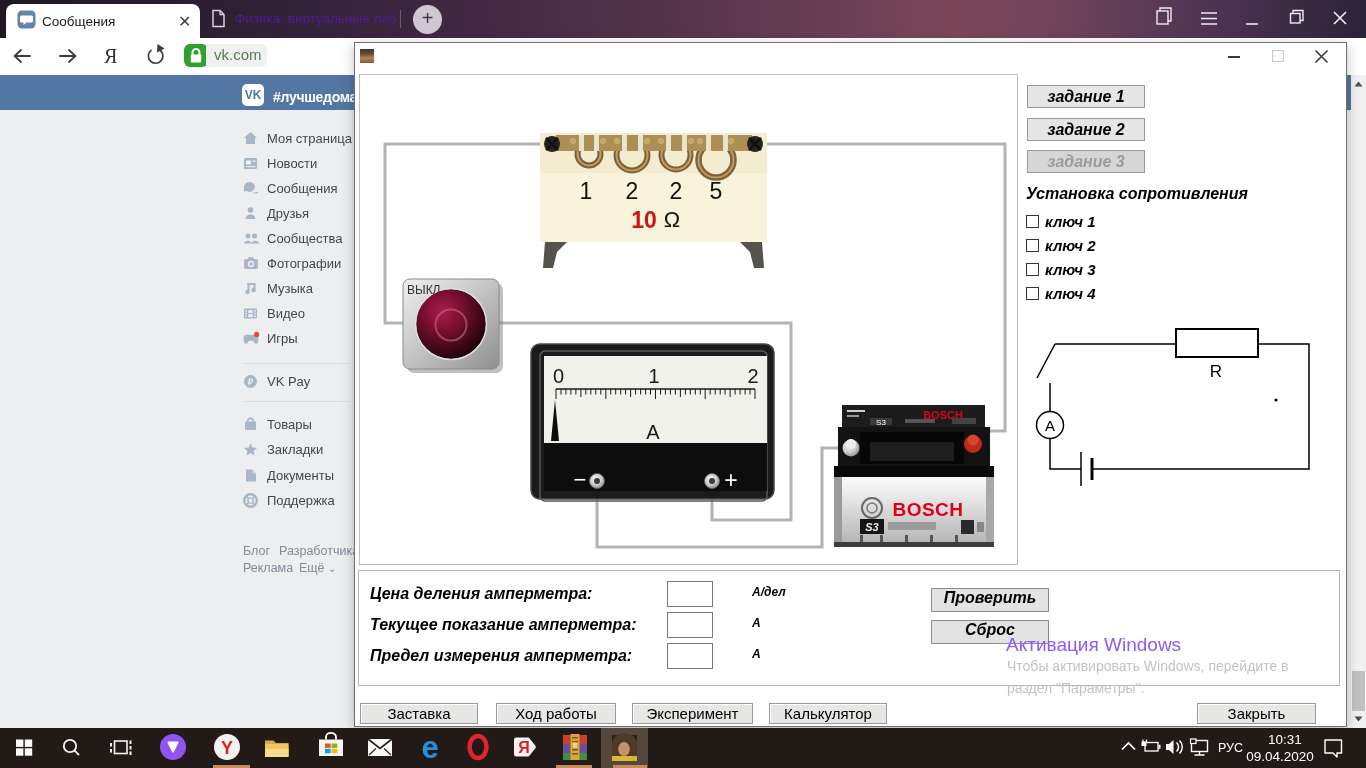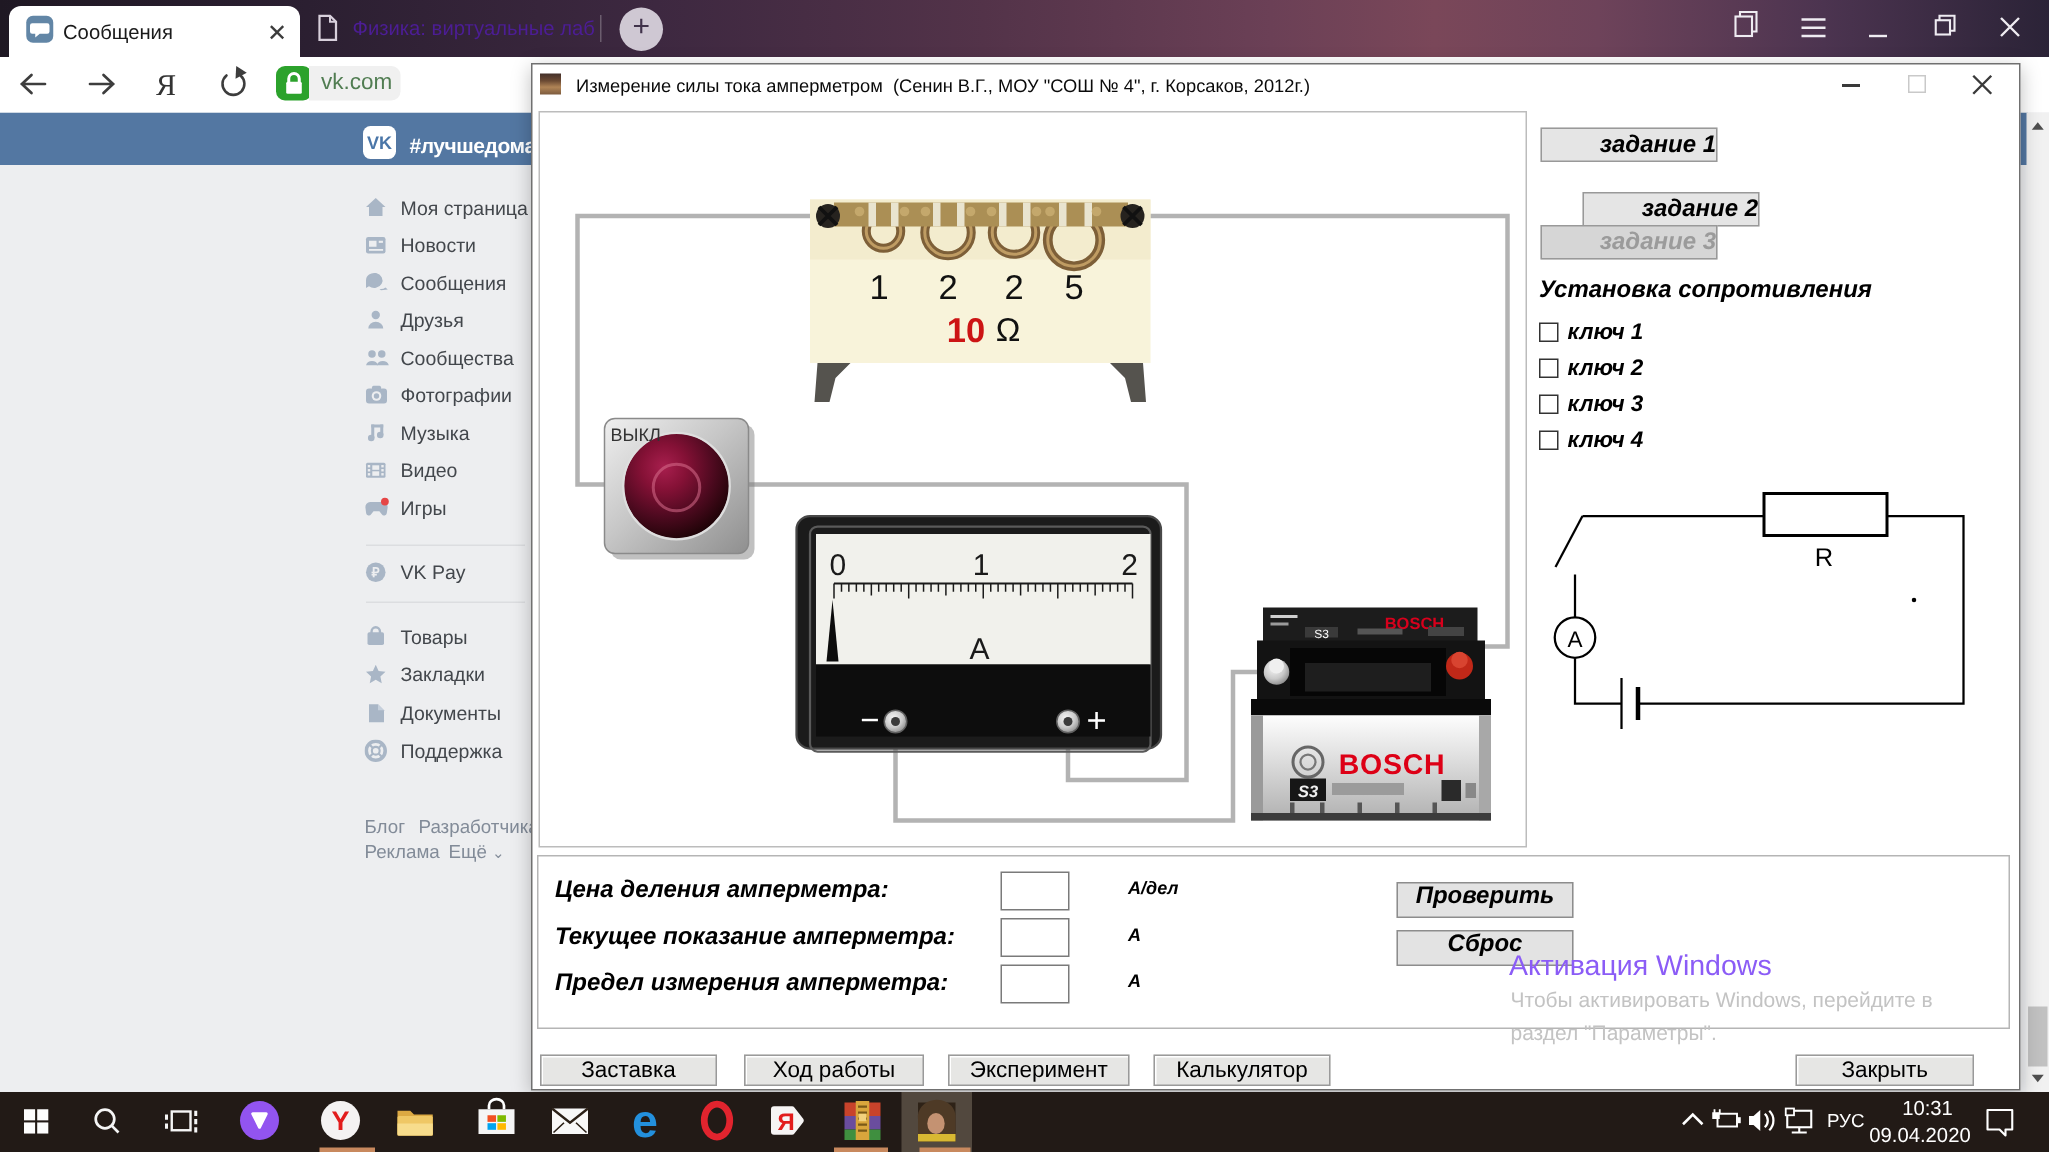--- a/index.html
+++ b/index.html
@@ -38,21 +38,21 @@
 #appwin { position:absolute; left:354px; top:42px; width:993px; height:685px; background:#ffffff; border:1px solid #707070; box-shadow:0 3px 12px rgba(0,0,0,0.25); }
 #apptitle { position:absolute; left:384px; top:50px; font-size:12.2px; color:#0a0a0a; }
 #appicon { position:absolute; left:360px; top:49px; width:14px; height:14px; background:linear-gradient(180deg,#43302a 0%,#6b4a33 35%,#b08456 65%,#7d5b3e 100%); }
 #expbox { position:absolute; left:359px; top:74px; width:659px; height:491px; border:1px solid #bcbcbc; }
 #fieldbox { position:absolute; left:358px; top:570px; width:982px; height:116px; border:1px solid #b5b5b5; }
 .flabel { position:absolute; font-style:italic; font-weight:bold; font-size:16px; color:#000; }
 .finput { position:absolute; left:667px; width:46px; height:26px; background:#fff; border:1px solid #7a7a7a; }
 .funit { position:absolute; left:752px; font-style:italic; font-weight:bold; font-size:12px; color:#000; }
 .gbtn { position:absolute; background:#e3e3e3; border:1px solid #8d8d8d; text-align:center; font-style:italic; font-weight:bold; font-size:16px; color:#000; }
 .bbtn { position:absolute; top:703px; height:21px; background:#e6e6e4; border:1px solid #9a9a9a; box-shadow:inset 1px 1px 0 #fff; text-align:center; font-size:15px; color:#000; line-height:19px; }
-.zbtn { position:absolute; left:1027px; width:118px; height:23px; background:#e5e5e5; border:1px solid #999; text-align:right; font-style:italic; font-weight:bold; font-size:16px; color:#000; line-height:21px; }
+.zbtn { position:absolute; left:1027px; width:118px; height:23px; background:#e5e5e5; border:1px solid #999; text-align:center; font-style:italic; font-weight:bold; font-size:16px; color:#000; line-height:21px; }
 .chk { position:absolute; left:1026px; width:13px; height:13px; background:#fff; border:1px solid #333; }
 .chklab { position:absolute; left:1045px; font-style:italic; font-weight:bold; font-size:15px; color:#000; }
 #wm1 { position:absolute; left:1006px; top:634px; font-size:19px; color:#8b5cf6; }
 #wm2 { position:absolute; left:1007px; top:658px; font-size:14px; color:#c3c3c3; }
 #wm3 { position:absolute; left:1007px; top:680px; font-size:14px; color:#c3c3c3; }
 
 
 #taskbar { position:absolute; left:0; top:728px; width:1366px; height:40px; background:#221a16; }
 </style>
 </head>
@@ -235,21 +235,20 @@
 
   <div id="bscroll"></div>
   <div id="bthumb"></div>
   <svg style="position:absolute; left:1351px; top:72px;" width="15" height="656" viewBox="0 0 15 656">
     <polygon points="7.5,9.5 11.5,14.5 3.5,14.5" fill="#4e4e4e"></polygon>
     <polygon points="7.5,649.5 11.5,644.5 3.5,644.5" fill="#4e4e4e"></polygon>
   </svg>
 
   <div id="appwin"></div>
   <div id="appicon"></div>
-  <div id="apptitle">Измерение силы тока амперметром&nbsp; (Сенин В.Г., МОУ "СОШ № 4", г. Корсаков, 2012г.)</div>
 
   <div style="position:absolute; left:1228px; top:56px; width:12px; height:2px; background:#3a3a3a;"></div>
   <div style="position:absolute; left:1272px; top:50px; width:12px; height:12px; border:1px solid #c9c9c9;"></div>
   <svg style="position:absolute; left:1314px; top:49px;" width="15" height="15" viewBox="0 0 15 15">
       <path d="M1.5 1.5 L13.5 13.5 M13.5 1.5 L1.5 13.5" stroke="#3a3a3a" stroke-width="1.6"></path>
     </svg>
   <div id="expbox"></div>
   <svg id="expsvg" style="position:absolute; left:360px; top:75px;" width="657" height="489" viewBox="0 0 657 489">
     <defs>
       <radialGradient id="redbtn" cx="38%" cy="32%" r="72%">
@@ -473,21 +472,21 @@
   <div class="finput" style="top:581px;"></div>
   <div class="finput" style="top:612px;"></div>
   <div class="finput" style="top:643px;"></div>
   <div class="funit" style="top:585px;">А/дел</div>
   <div class="funit" style="top:616px;">А</div>
   <div class="funit" style="top:647px;">А</div>
   <div class="gbtn" style="left:931px; top:588px; width:118px; height:24px;">Проверить</div>
   <div class="gbtn" style="left:931px; top:620px; width:118px; height:24px;">Сброс</div>
 
   <div class="zbtn" style="top:85px;">задание 1</div>
-  <div class="zbtn" style="top:128px;margin-left:28px;">задание 2</div>
+  <div class="zbtn" style="top:118px;">задание 2</div>
   <div class="zbtn" style="top:150px; background:#d6d6d6; color:#9b9b9b;">задание 3</div>
   <div class="flabel" style="left:1026px; top:185px; font-size:16px;">Установка сопротивления</div>
   <div class="chk" style="top:215px;"></div>
     <div class="chklab" style="top:213px;">ключ 1</div>
   <div class="chk" style="top:239px;"></div>
     <div class="chklab" style="top:237px;">ключ 2</div>
   <div class="chk" style="top:263px;"></div>
     <div class="chklab" style="top:261px;">ключ 3</div>
   <div class="chk" style="top:287px;"></div>
     <div class="chklab" style="top:285px;">ключ 4</div>

